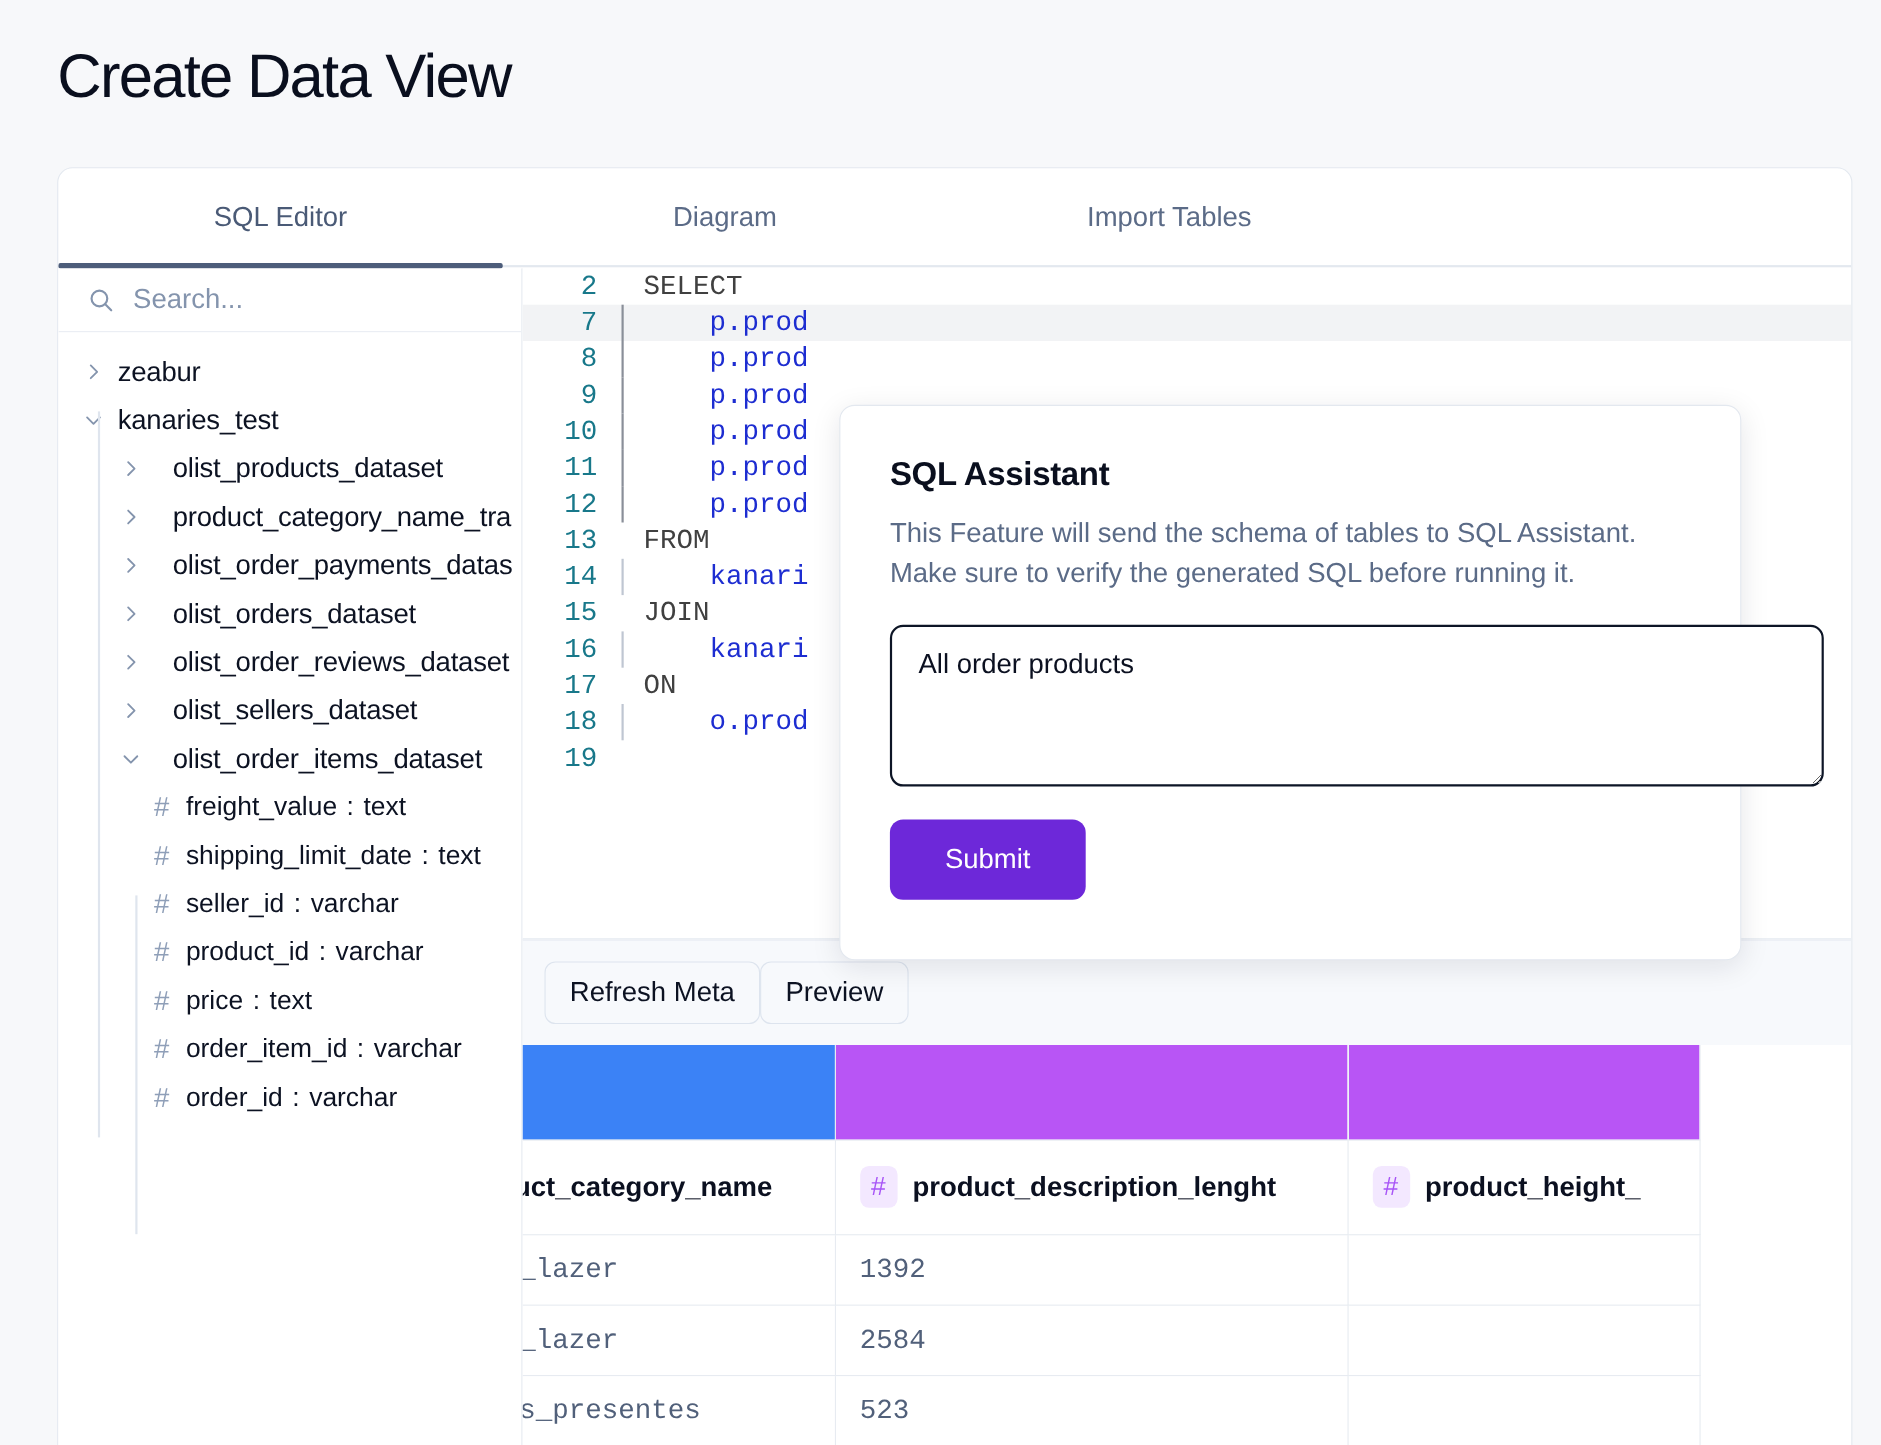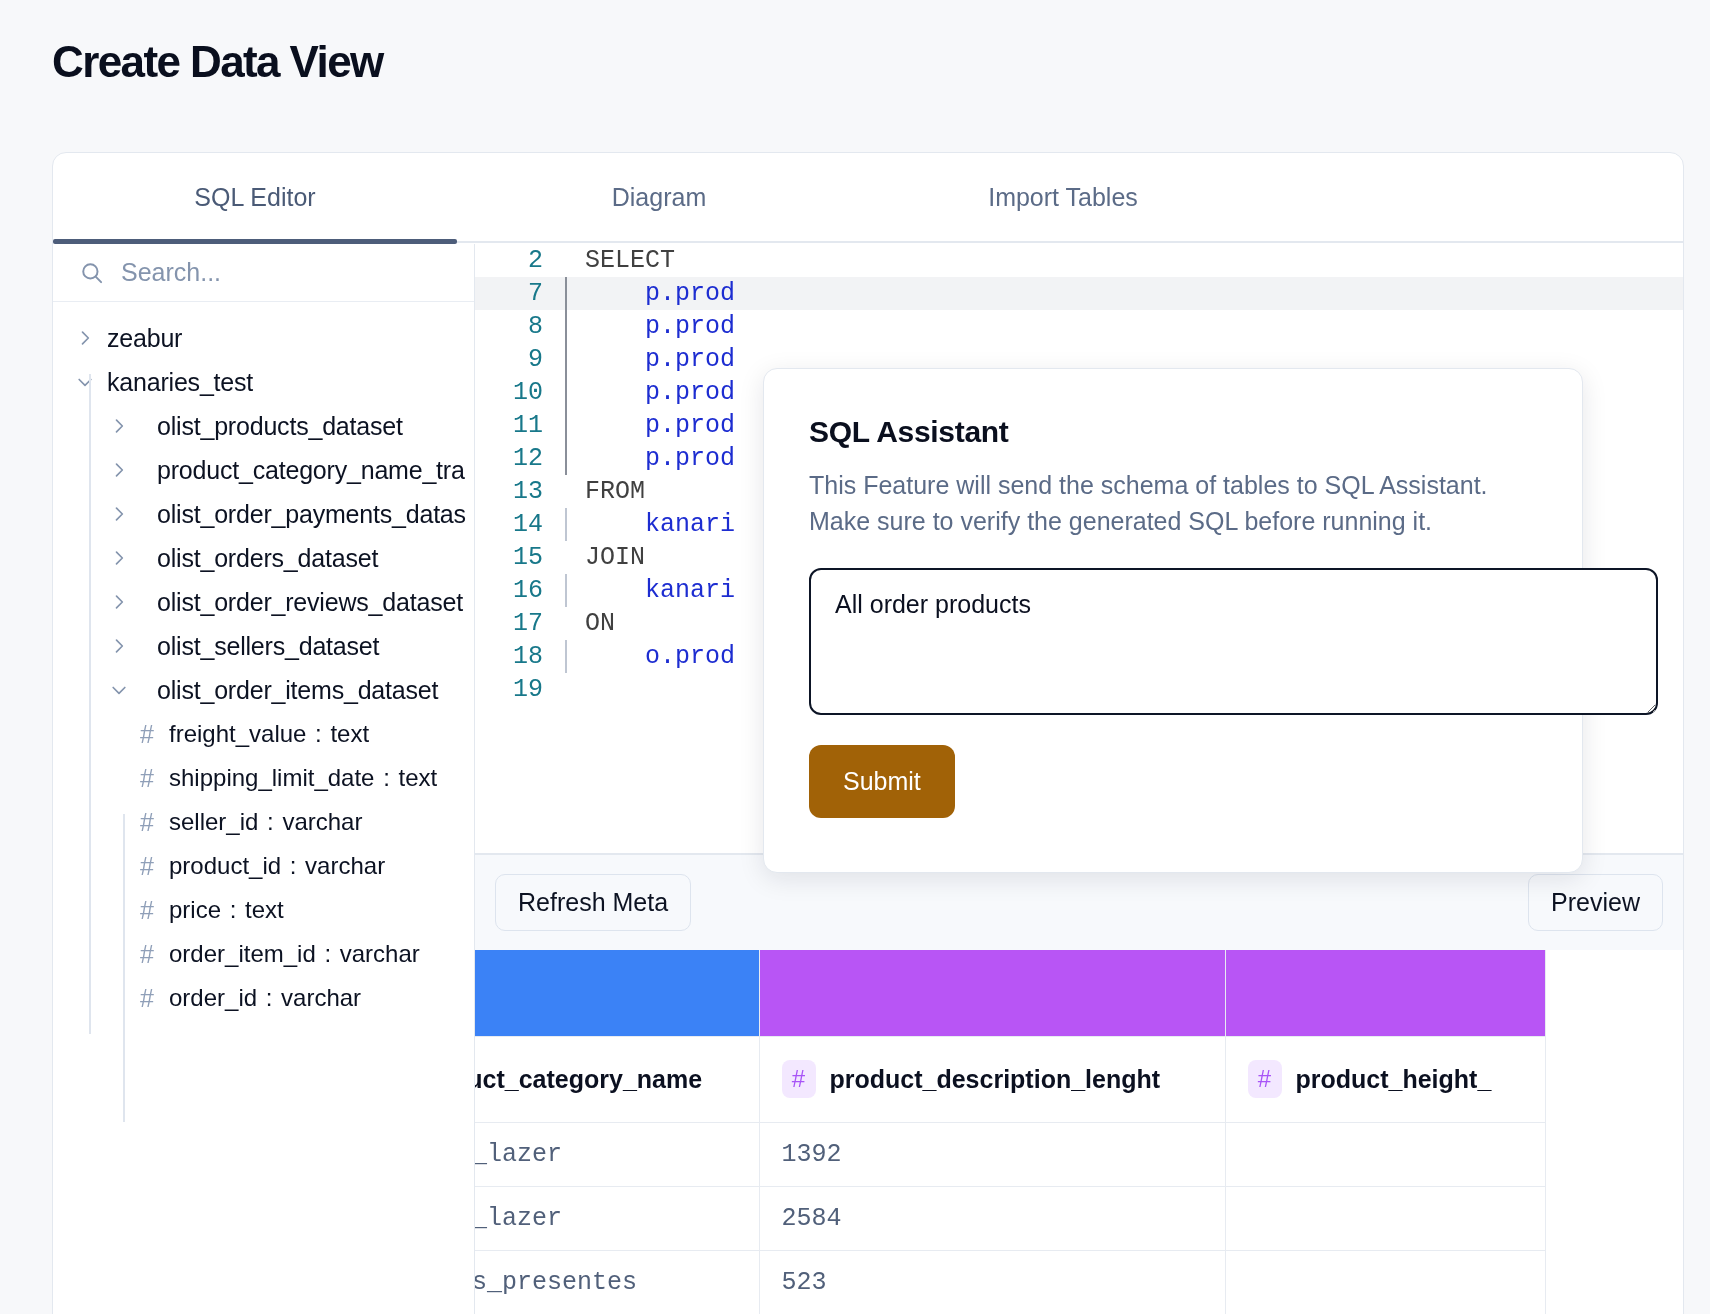--- a/index.html
+++ b/index.html
@@ -8,22 +8,22 @@
     background: #f7f8fa;
     font-family: "Liberation Sans", sans-serif;
     color: #0b1020;
     -webkit-font-smoothing: antialiased;
   }
 
   
   .page-title {
     position: absolute;
     left: 52px; top: 38px;
-    font-size: 44px;
-    font-weight: 700;
+    font-size: 56px;
+    font-weight: 400;
     letter-spacing: -1.6px;
     color: #0a0f1e;
     line-height: 1.1;
     text-align: right;
   }
 
   
   .card {
     position: absolute;
     left: 52px; top: 152px;
@@ -194,21 +194,21 @@
   .kw { color: #404040; }
   .ident { color: #1d2dd1; }
 
   
   .toolbar {
     height: 96px;
     background: #f7f9fc;
     border-top: 1px solid #e3e8ef;
     display: flex;
     align-items: center;
-    justify-content: space-between;
+    justify-content: flex-start;
     padding: 0 20px;
     flex: none;
   }
   .btn-ghost {
     background: #f7f9fc;
     border: 1px solid #dde4ee;
     border-radius: 10px;
     font-family: inherit;
     font-size: 25px;
     color: #0c1222;
@@ -306,27 +306,27 @@
     font-family: inherit;
     font-size: 25px;
     color: #0b1020;
     padding: 20px 24px;
     outline: none;
     resize: both;
     display: block;
   }
   .btn-submit {
     margin-top: 30px;
-    background: #a16207;
+    background: #6d28d9;
     color: #ffffff;
     border: 0;
     border-radius: 12px;
     font-family: inherit;
     font-size: 25px;
-    padding: 22px 34px;
+    padding: 22px 50px;
     cursor: pointer;
   }
 </style>
 </head>
 <body>
 
 <div class="page-title">Create Data View</div>
 
 <div class="card">
 

